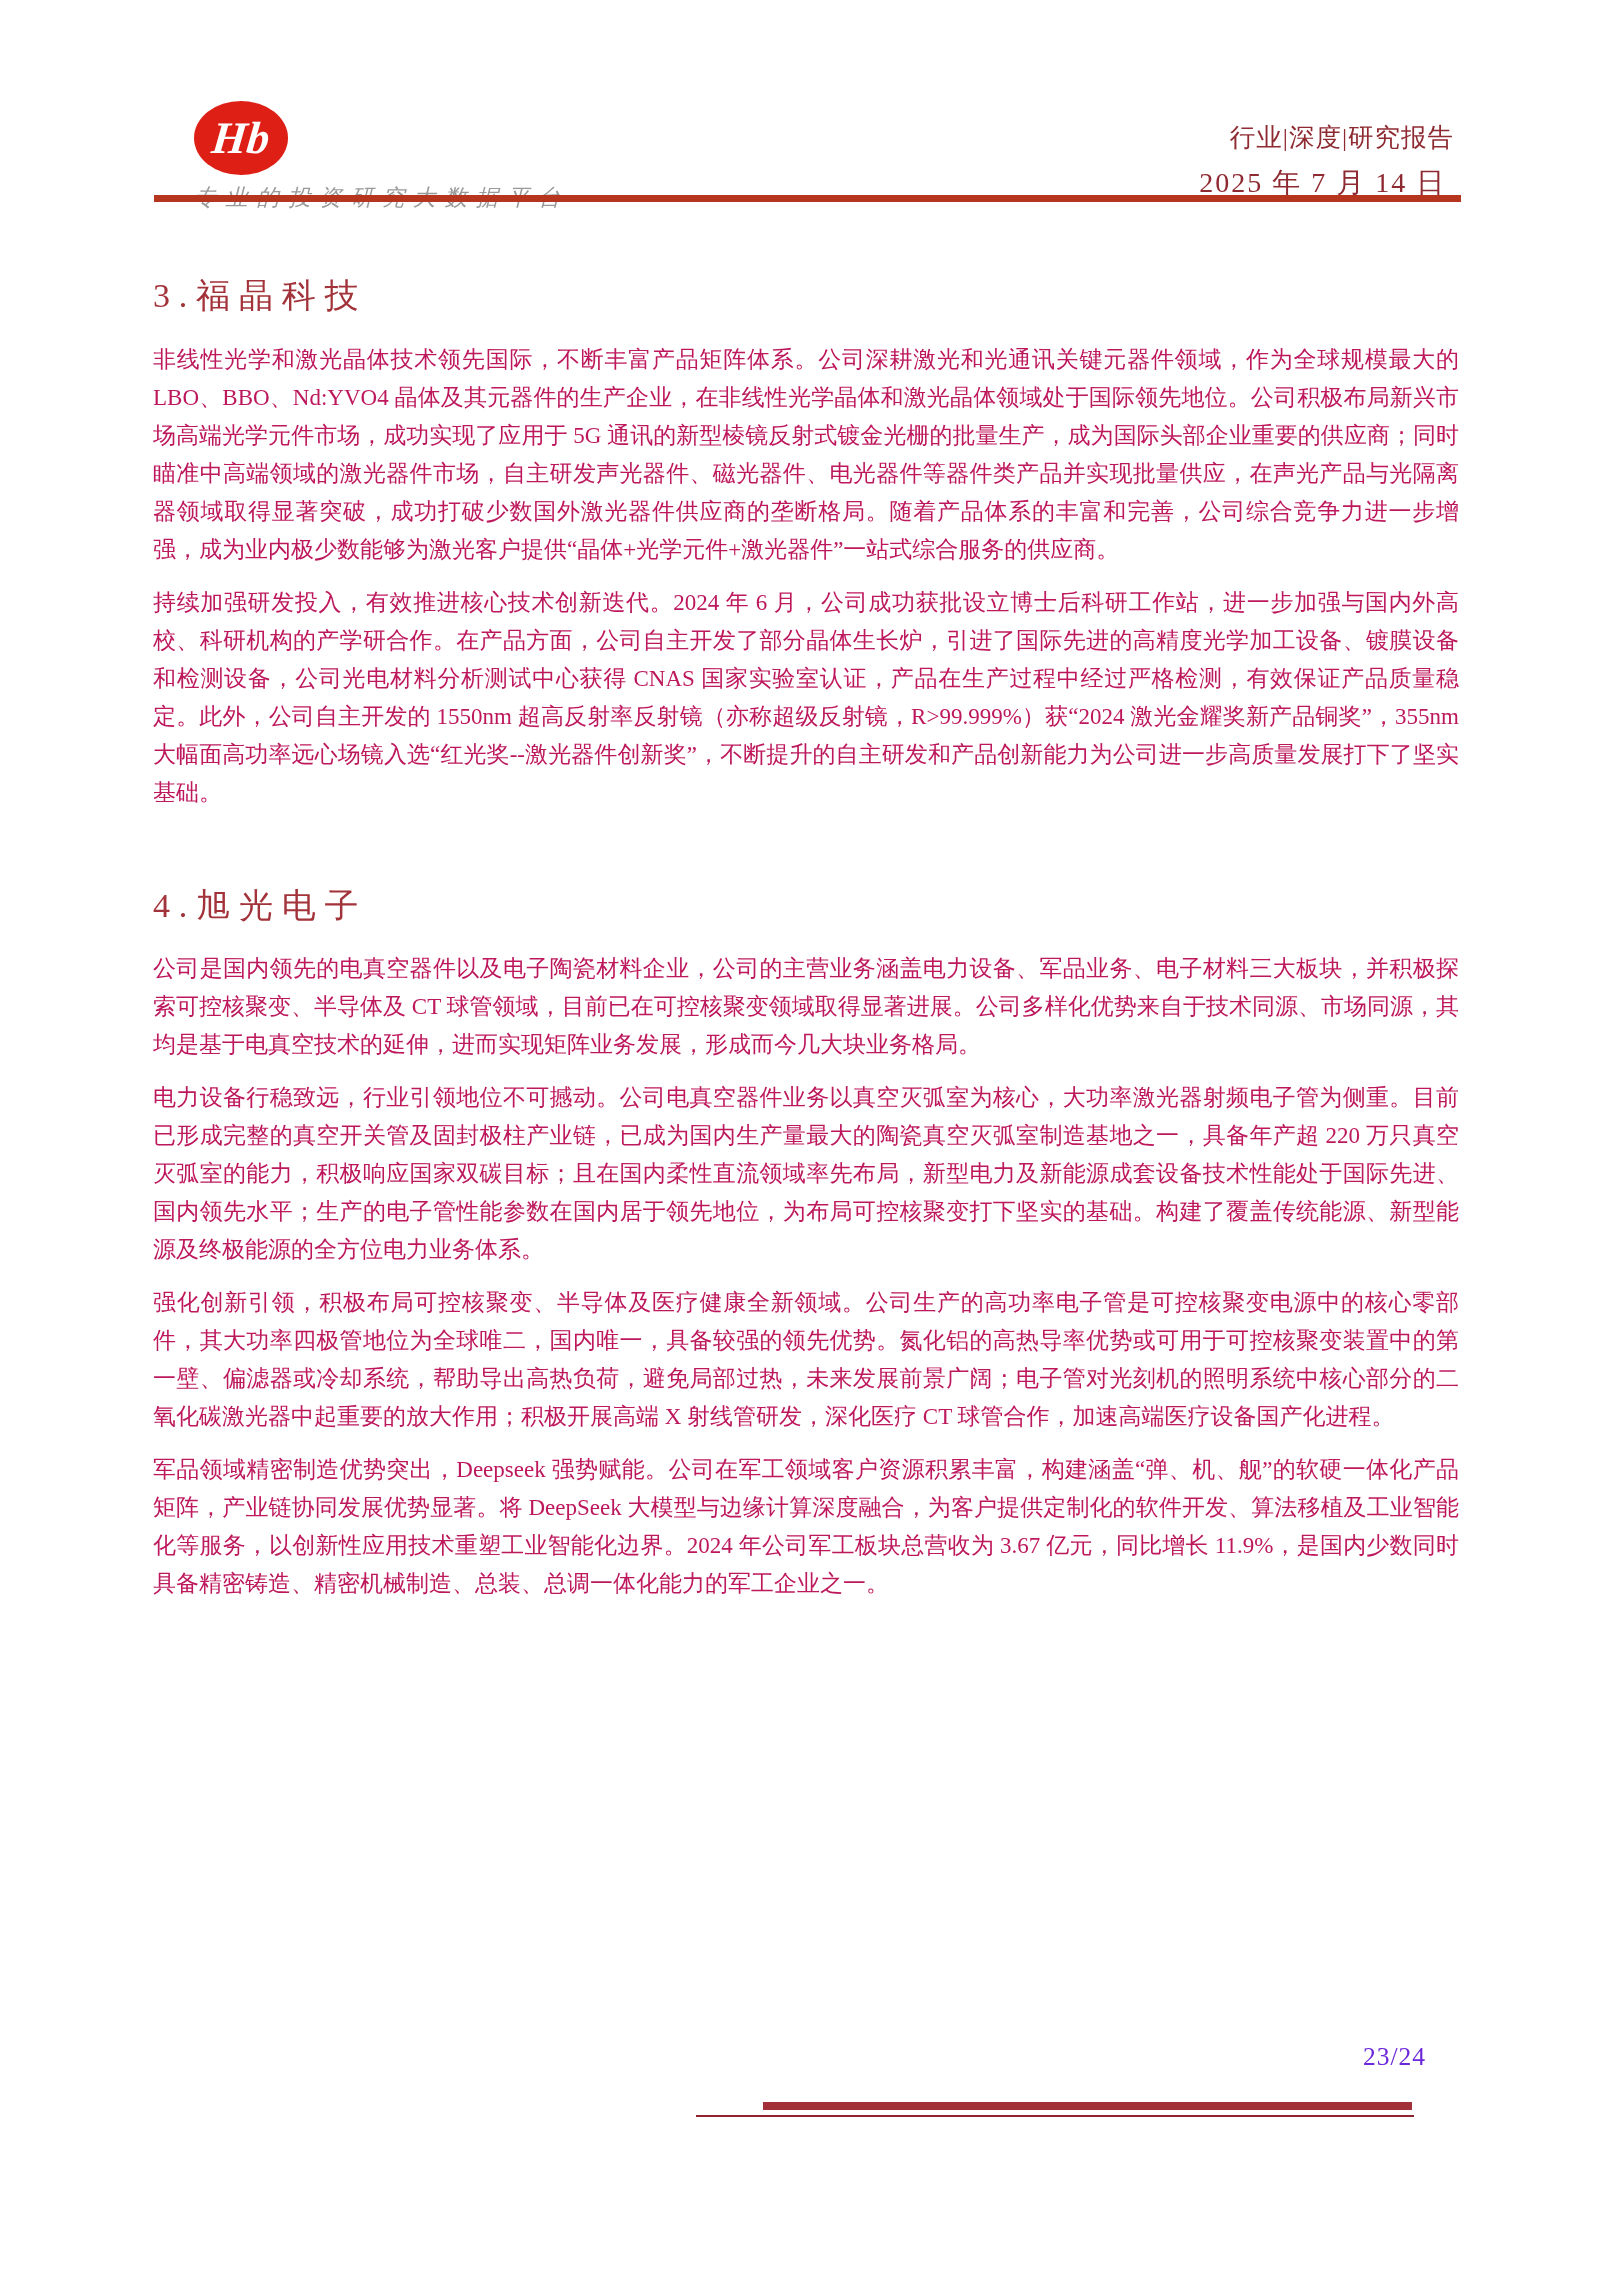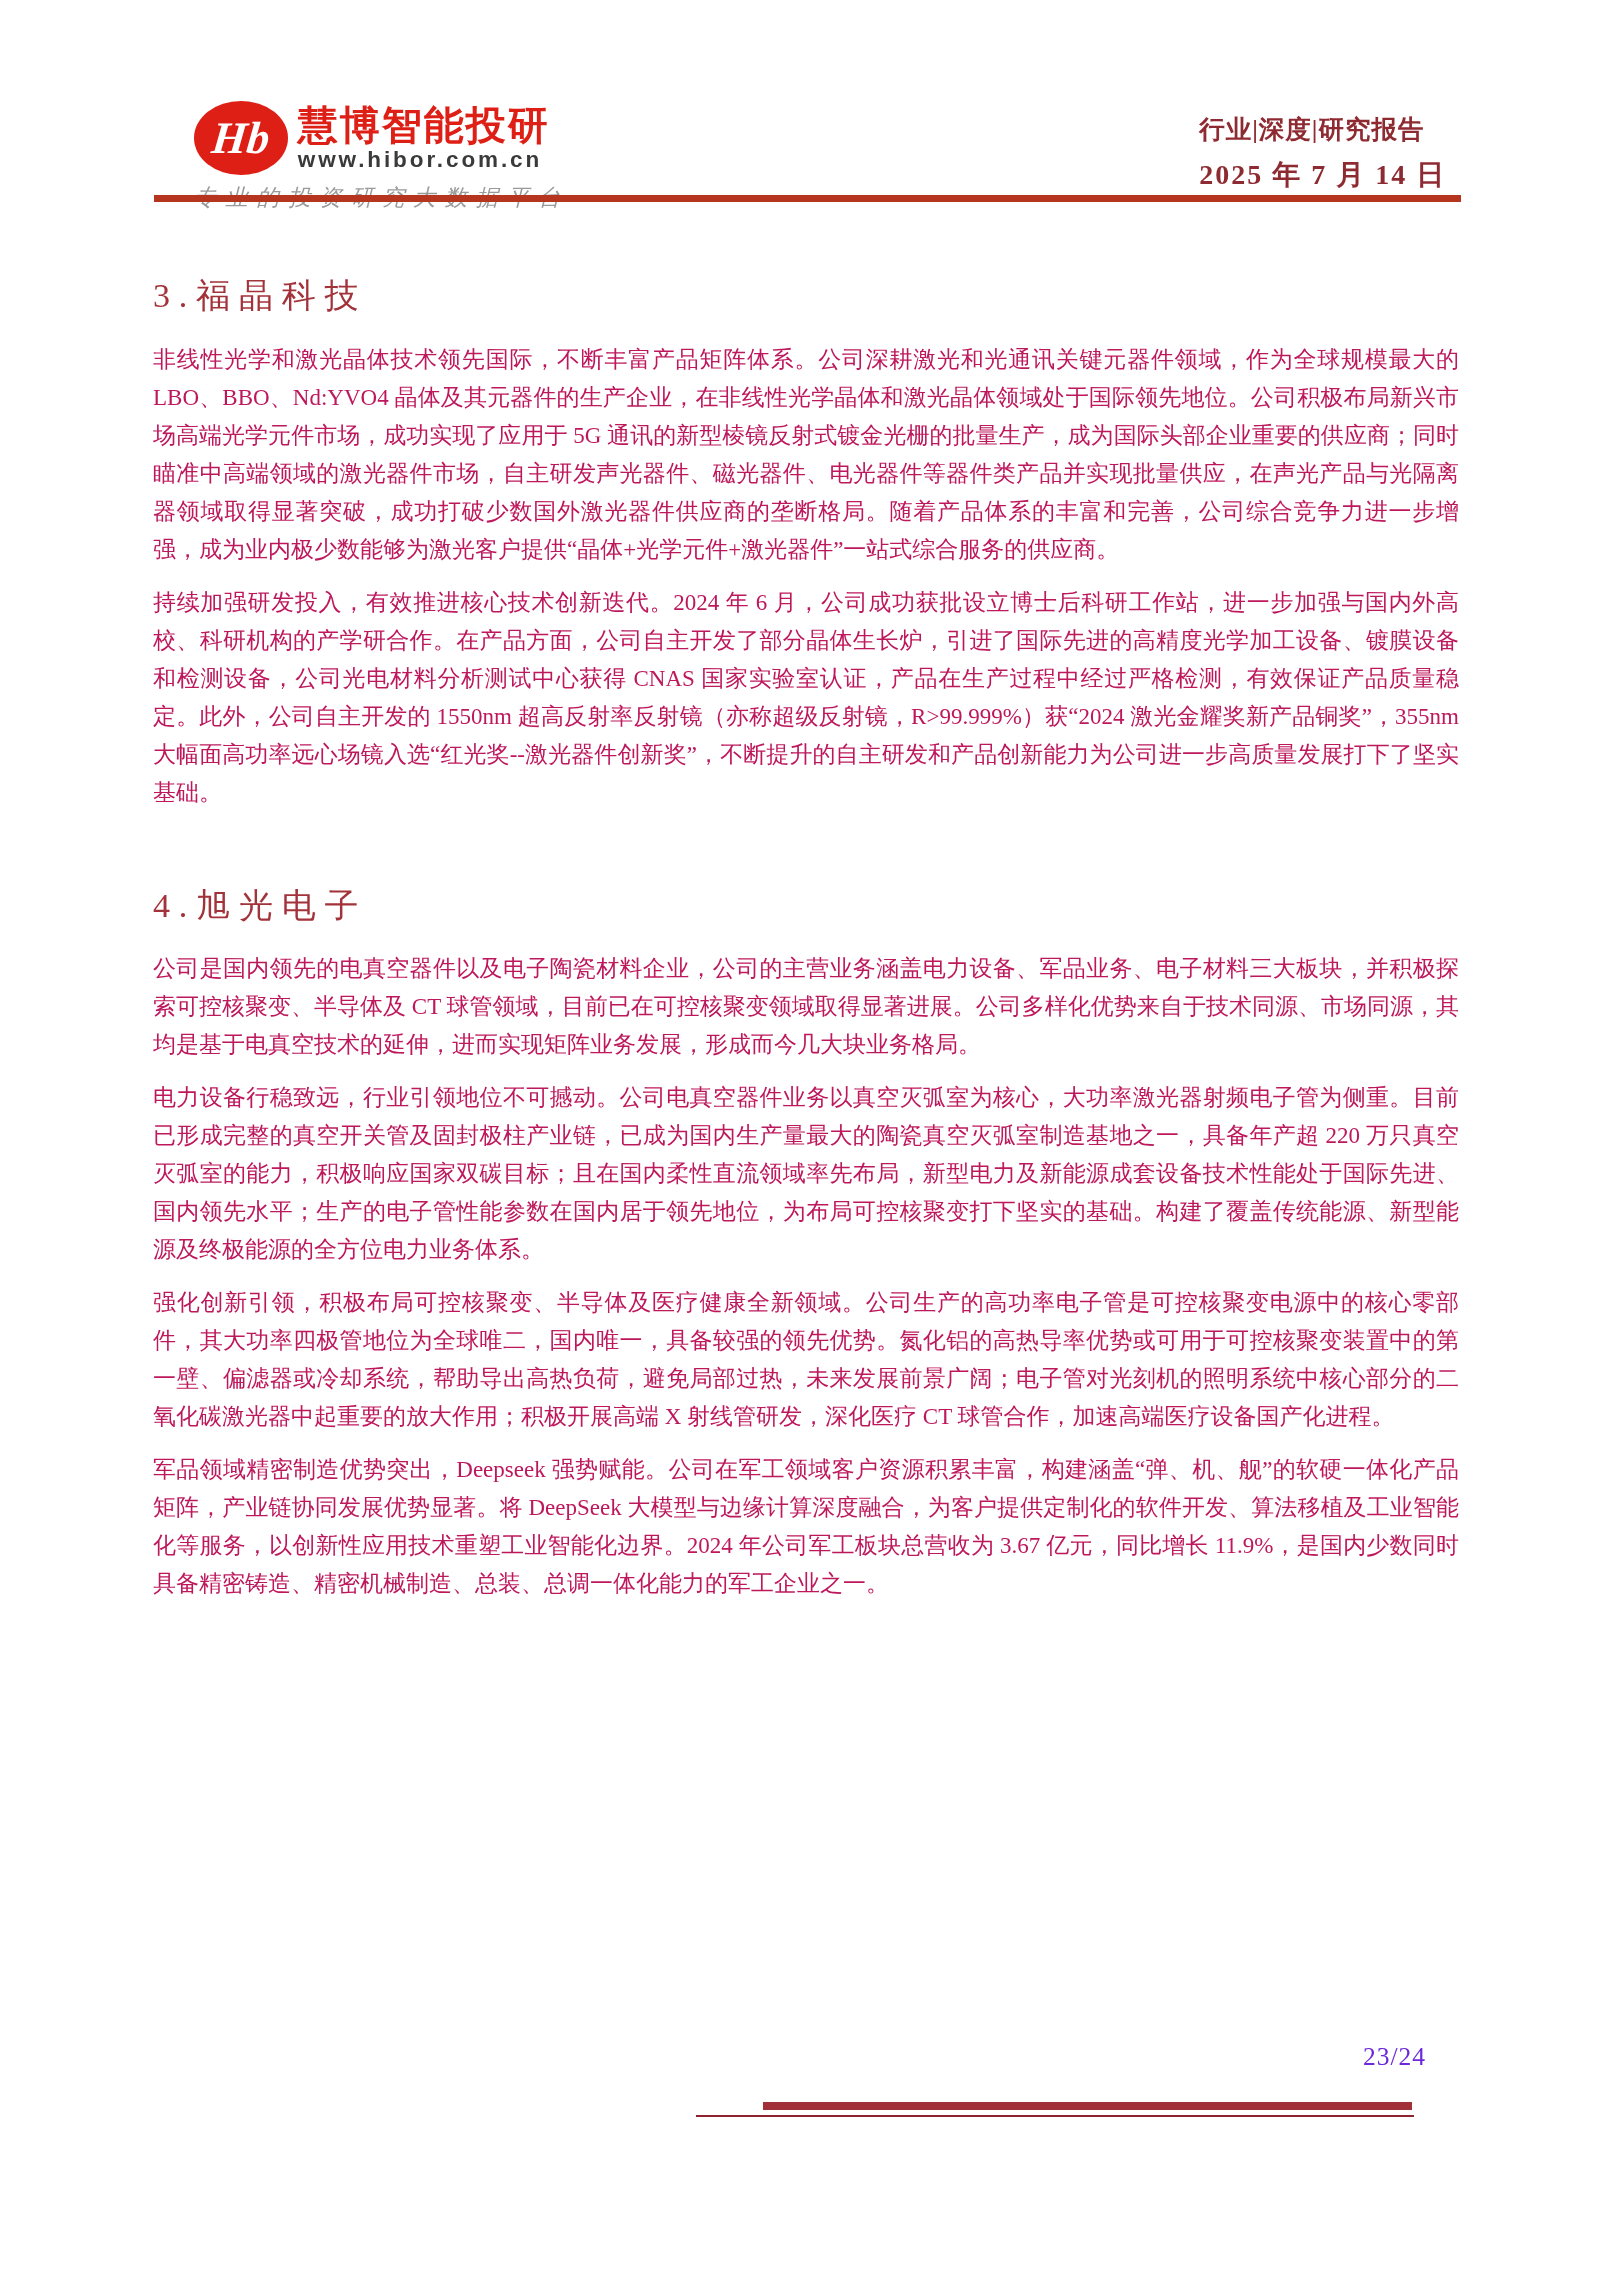--- a/index.html
+++ b/index.html
@@ -33,22 +33,22 @@
   }
   .url{
     color:#3a3a3a;font-weight:bold;font-size:22.5px;letter-spacing:2.9px;
     font-family:"Liberation Sans","DejaVu Sans",sans-serif;line-height:1.1;margin-top:2px;
   }
   .tagline{
     margin-top:6.9px;color:#9a9a9a;font-size:22.5px;font-style:italic;
     letter-spacing:8.8px;font-family:"Liberation Serif",serif;
   }
   .header-right{
-    position:absolute;right:167px;top:112px;
-    color:#8e2a31;font-weight:bold;
+    position:absolute;right:167px;top:120px;text-align:right;
+    color:#8e2a31;font-weight:normal;
   }
   .doc-type{font-size:25.5px;letter-spacing:1px;}
   .doc-date{font-size:28px;margin-top:8.8px;padding-right:7.8px;letter-spacing:2px;}
   .header-rule{
     position:absolute;left:154px;right:160px;top:195px;height:6.9px;
     background:#b5351e;
   }
   
   .content{
     position:absolute;top:202px;left:0;right:0;
@@ -82,24 +82,20 @@
 <body>
 
 <div class="page">
 
   <div class="header">
     <div class="logo-block">
       <div class="logo-row">
         <div class="logo-oval">
           <span>Hb</span>
         </div>
-        <div class="logo-text">
-          <span class="brand">慧博智能投研</span>
-          <span class="url">www.hibor.com.cn</span>
-        </div>
       </div>
       <div class="tagline">专业的投资研究大数据平台</div>
     </div>
 
     <div class="header-right">
       <div class="doc-type">行业|深度|研究报告</div>
       <div class="doc-date">2025 年 7 月 14 日</div>
     </div>
 
     <div class="header-rule"></div>

